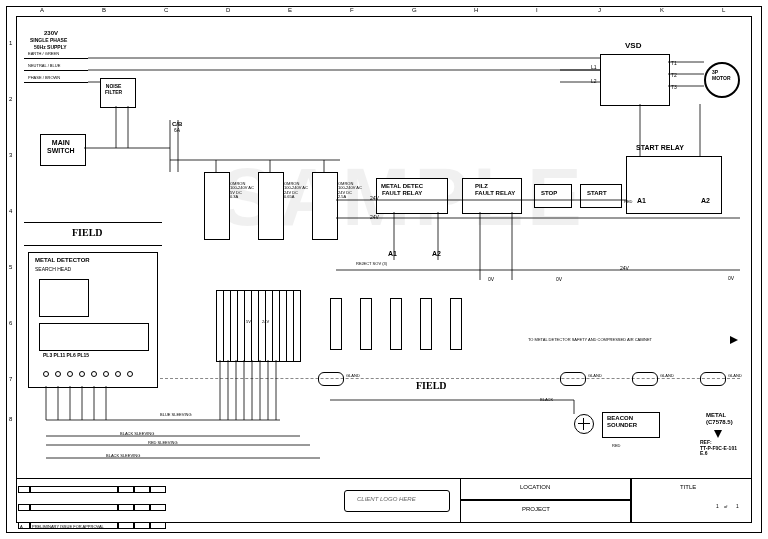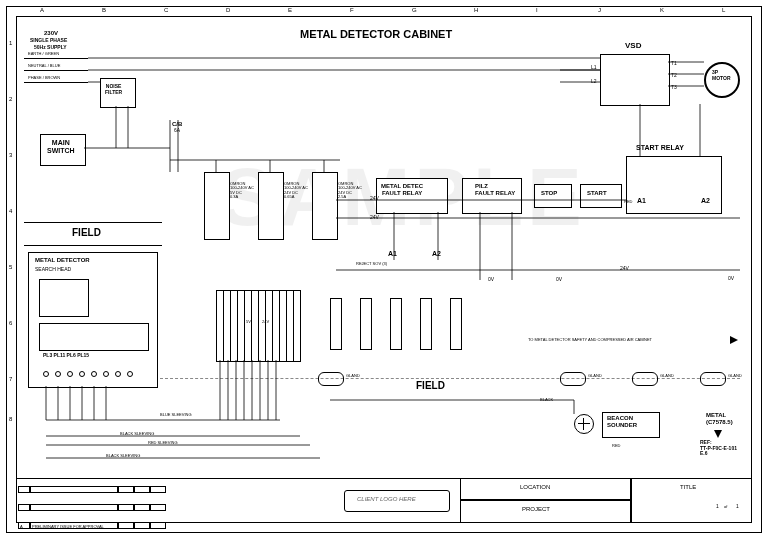--- a/index.html
+++ b/index.html
@@ -5,21 +5,21 @@
   html,body{margin:0;padding:0;background:#fff;font-family:Arial,Helvetica,sans-serif;}
   .sheet{position:relative;width:768px;height:539px;background:#fff;overflow:hidden;}
   .frame{position:absolute;border:1px solid #000;}
   .txt{position:absolute;color:#000;white-space:nowrap;line-height:1.1;}
   .bold{font-weight:700;}
   .s4{font-size:4px;}
   .s5{font-size:5px;}
   .s6{font-size:6px;}
   .s7{font-size:7px;}
   .s8{font-size:8px;}
-  .s10{font-size:10px;}
+  .s10{font-size:10px;font-family:Liberation Serif, serif;}
   .s11{font-size:11px;}
   .box{position:absolute;border:1px solid #000;background:#fff;}
   .dash{border:1px dashed #888;}
   .wm{position:absolute;font-size:82px;font-weight:700;color:rgba(0,0,0,0.06);letter-spacing:4px;}
   svg{position:absolute;top:0;left:0;}
   .tcell{display:inline-block;border:1px solid #000;box-sizing:border-box;}
   .term{position:absolute;width:6px;height:70px;border:1px solid #000;background:#fff;}
   .pin{position:absolute;width:4px;height:4px;border:1px solid #000;border-radius:50%;background:#fff;}
   .arrow{position:absolute;width:0;height:0;border-left:4px solid transparent;border-right:4px solid transparent;border-top:8px solid #000;}
 </style>
@@ -52,21 +52,20 @@
     <span class="txt s6" style="left:3px;top:136px;">3</span>
     <span class="txt s6" style="left:3px;top:192px;">4</span>
     <span class="txt s6" style="left:3px;top:248px;">5</span>
     <span class="txt s6" style="left:3px;top:304px;">6</span>
     <span class="txt s6" style="left:3px;top:360px;">7</span>
     <span class="txt s6" style="left:3px;top:400px;">8</span>
   </div>
 
   <div class="wm" style="left:220px;top:150px;">SAMPLE</div>
 
-  <div class="txt bold s11" style="left:300px;top:28px;">METAL DETECTOR CABINET</div>
 
   <div class="txt bold s6" style="left:44px;top:30px;">230V</div>
   <div class="txt bold s5" style="left:30px;top:38px;">SINGLE PHASE</div>
   <div class="txt bold s5" style="left:34px;top:45px;">50Hz SUPPLY</div>
 
   <div class="box" style="left:24px;top:56px;width:64px;height:34px;border:none;">
     <div style="position:absolute;left:0;top:2px;width:64px;border-top:1px solid #000;"></div>
     <div style="position:absolute;left:0;top:14px;width:64px;border-top:1px solid #000;"></div>
     <div style="position:absolute;left:0;top:26px;width:64px;border-top:1px solid #000;"></div>
   </div>

